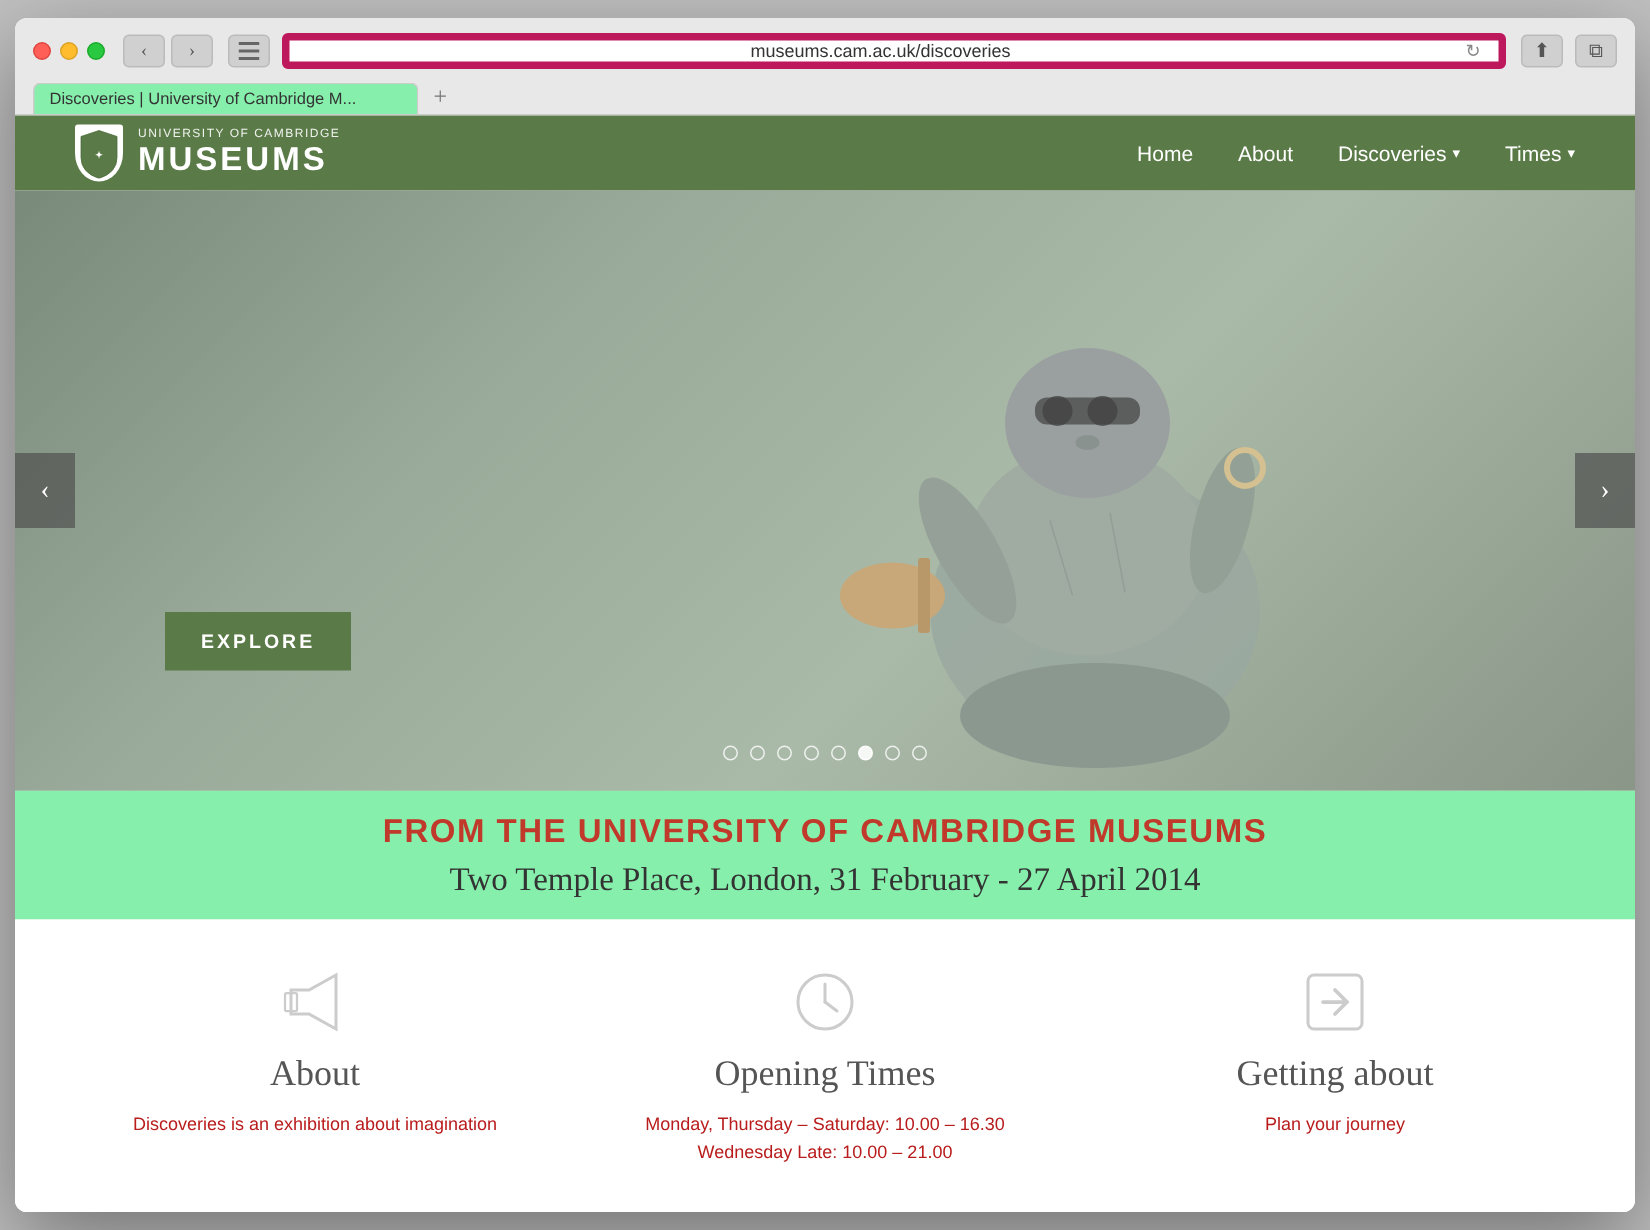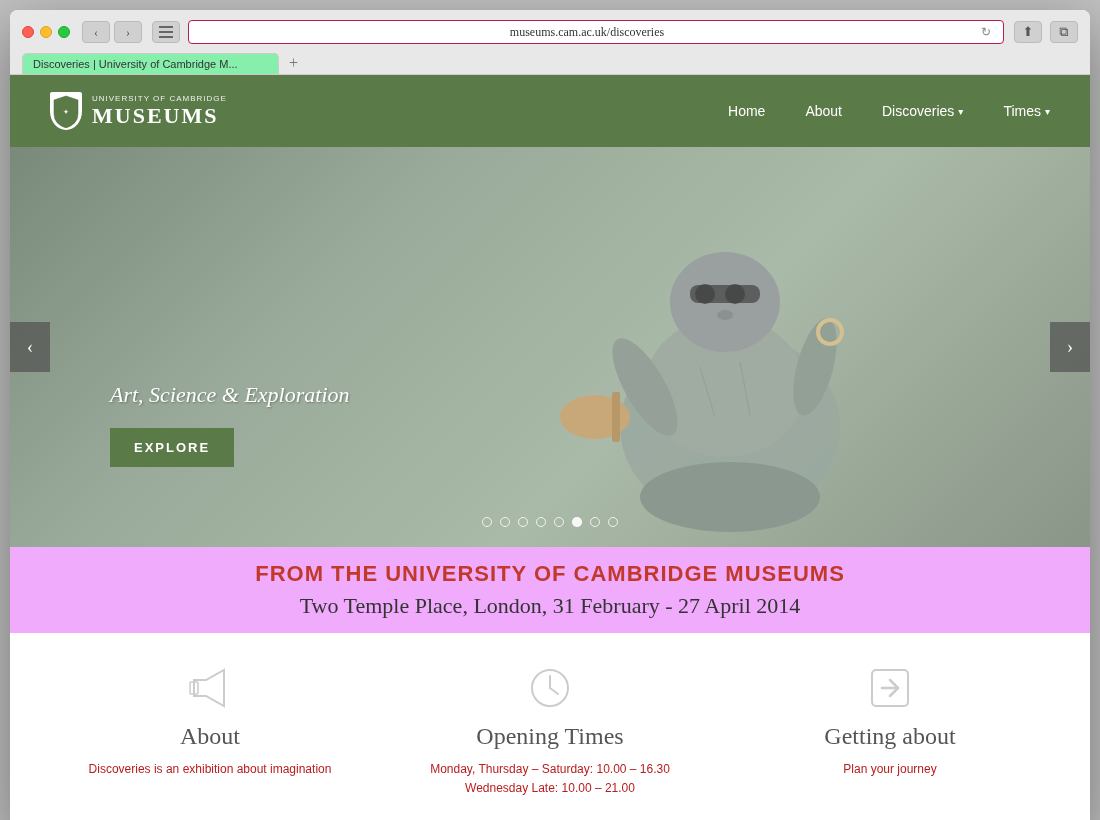--- a/index.html
+++ b/index.html
@@ -78,29 +78,29 @@
       display: flex;
       align-items: center;
       justify-content: center;
       cursor: pointer;
       margin-right: 8px;
     }
 
     .address-bar {
       flex: 1;
       height: 24px;
-      border: 1px solid #be185d;
+      border: 5px solid #be185d;
       border-radius: 4px;
       background: #fff;
       display: flex;
       align-items: center;
       padding: 0 8px;
       font-size: 12px;
       color: #333;
-      font-family: Liberation Serif, serif;
+      font-family: Liberation Sans, sans-serif;
     }
 
     .address-text {
       flex: 1;
       text-align: center;
       font-size: 12px;
       color: #333;
     }
 
     .reload-btn {
@@ -168,21 +168,21 @@
     .website {
       background: #fff;
     }
 
     
     .site-header {
       background: #5a7a47;
       display: flex;
       align-items: center;
       padding: 0 40px;
-      height: 72px;
+      height: 50px;
     }
 
     .logo-area {
       display: flex;
       align-items: center;
       gap: 10px;
     }
 
     .logo-shield {
       width: 32px;
@@ -206,31 +206,31 @@
     .logo-university {
       font-size: 8px;
       font-family: Arial, sans-serif;
       letter-spacing: 1px;
       text-transform: uppercase;
       opacity: 0.9;
     }
 
     .logo-museums {
       font-size: 22px;
-      font-family: Liberation Serif, serif;
+      font-family: Liberation Sans, sans-serif;
       font-weight: bold;
       letter-spacing: 2px;
       text-transform: uppercase;
     }
 
     .site-nav {
       margin-left: auto;
       display: flex;
       align-items: center;
-      gap: 40px;
+      gap: 30px;
     }
 
     .nav-item {
       color: #fff;
       font-family: Arial, sans-serif;
       font-size: 14px;
       cursor: pointer;
       display: flex;
       align-items: center;
       gap: 4px;
@@ -339,21 +339,21 @@
       background: transparent;
       cursor: pointer;
     }
 
     .dot.active {
       background: rgba(255,255,255,0.9);
     }
 
     
     .promo-band {
-      background: #f0abfc;
+      background: #86efac;
       padding: 14px 40px;
       text-align: center;
     }
 
     .promo-from {
       font-size: 22px;
       font-family: Arial, sans-serif;
       font-weight: bold;
       color: #c0392b;
       letter-spacing: 1px;
@@ -509,21 +509,20 @@
           <circle cx="300" cy="165" r="12" fill="none" stroke="#d4c090" stroke-width="4"></circle>
 
           <ellipse cx="200" cy="330" rx="90" ry="35" fill="#8a9890"></ellipse>
 
           <line x1="170" y1="200" x2="185" y2="250" stroke="#85908a" stroke-width="1" opacity="0.5"></line>
           <line x1="210" y1="195" x2="220" y2="248" stroke="#85908a" stroke-width="1" opacity="0.5"></line>
         </svg>
       </div>
 
       <div class="hero-content">
-        <div class="hero-subtitle">Art, Science &amp; Exploration</div>
         <button class="explore-btn">EXPLORE</button>
       </div>
 
       <div class="slider-prev">
         <span>‹</span>
       </div>
       <div class="slider-next">
         <span>›</span>
       </div>
 

